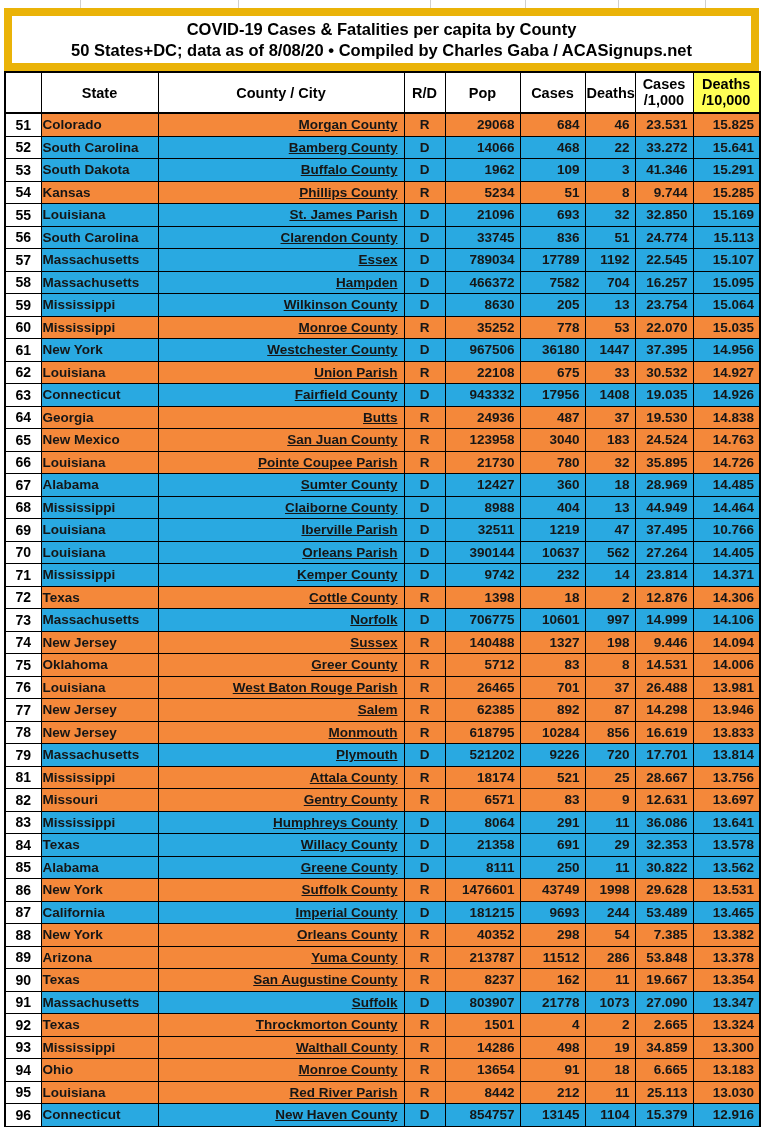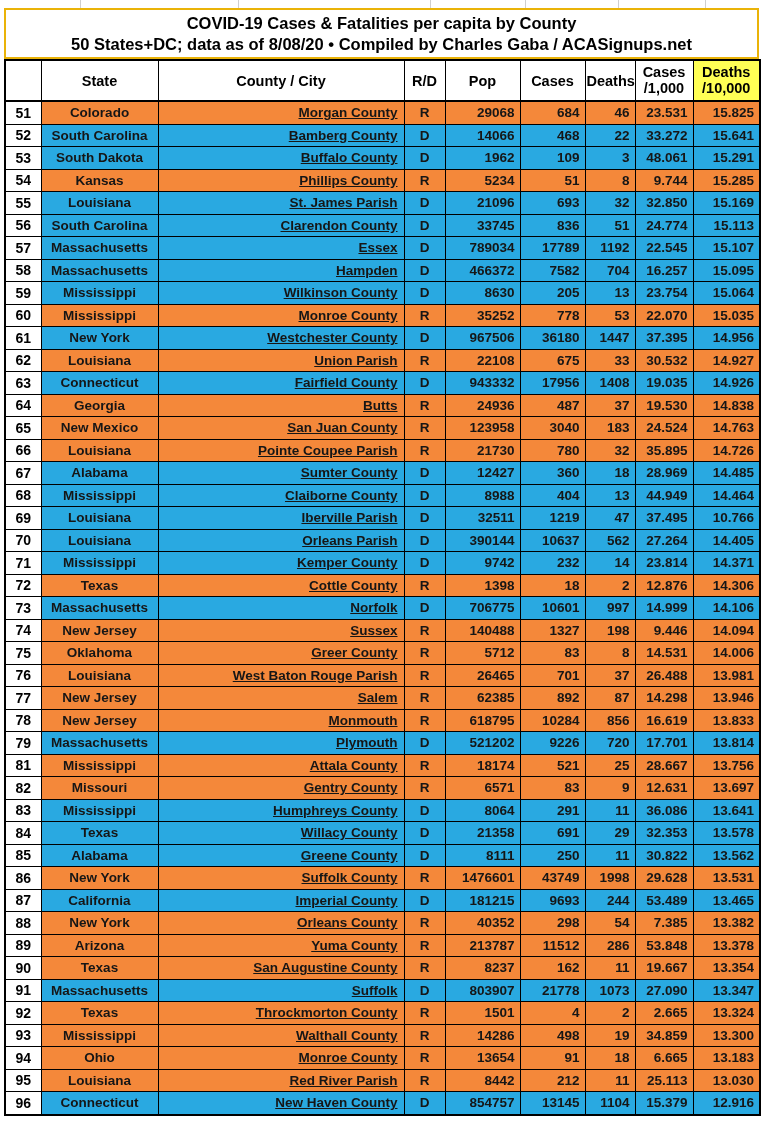--- a/index.html
+++ b/index.html
@@ -17,21 +17,21 @@
       linear-gradient(#cfcfcf,#cfcfcf) 80px 0/1px 100% no-repeat,
       linear-gradient(#cfcfcf,#cfcfcf) 238px 0/1px 100% no-repeat,
       linear-gradient(#cfcfcf,#cfcfcf) 430px 0/1px 100% no-repeat,
       linear-gradient(#cfcfcf,#cfcfcf) 525px 0/1px 100% no-repeat,
       linear-gradient(#cfcfcf,#cfcfcf) 618px 0/1px 100% no-repeat,
       linear-gradient(#cfcfcf,#cfcfcf) 705px 0/1px 100% no-repeat;
   }
 
   .titlebox {
     margin: 0 4px;
-    border: 2px solid #eab308;
+    border: 8px solid #eab308;
     background: #fff;
     text-align: center;
     padding: 3px 0 2px 0;
   }
   .titlebox .t1, .titlebox .t2 {
     font-weight: 700;
     font-size: 16.5px;
     line-height: 21px;
     color: #000;
     white-space: nowrap;
@@ -71,21 +71,21 @@
     vertical-align: middle;
   }
   tr.rep td { background: var(--rep, #f4883a); }
   tr.dem td { background: var(--dem, #29a9e1); }
   tbody td.c-num {
     background: #fff !important;
     color: #000;
     text-align: center;
     font-size: 14px;
   }
-  .c-state { text-align: center; }
+  .c-state { }
   .c-county { text-align: right; padding-right: 6px; text-decoration: underline; }
   .c-rd { text-align: center; }
   td.num { text-align: right; padding-right: 5px; }
 
   
   col.w-num    { width: 36px; }
   col.w-state  { width: 117px; }
   col.w-county { width: 246px; }
   col.w-rd     { width: 41px; }
   col.w-pop    { width: 75px; }
@@ -161,21 +161,21 @@
           <td class="c-dper num">15.641</td>
         </tr>
         <tr class="dem">
           <td class="c-num">53</td>
           <td class="c-state">South Dakota</td>
           <td class="c-county">Buffalo County</td>
           <td class="c-rd">D</td>
           <td class="c-pop num">1962</td>
           <td class="c-cases num">109</td>
           <td class="c-deaths num">3</td>
-          <td class="c-cper num">48.061</td>
+          <td class="c-cper num">41.346</td>
           <td class="c-dper num">15.291</td>
         </tr>
         <tr class="rep">
           <td class="c-num">54</td>
           <td class="c-state">Kansas</td>
           <td class="c-county">Phillips County</td>
           <td class="c-rd">R</td>
           <td class="c-pop num">5234</td>
           <td class="c-cases num">51</td>
           <td class="c-deaths num">8</td>

